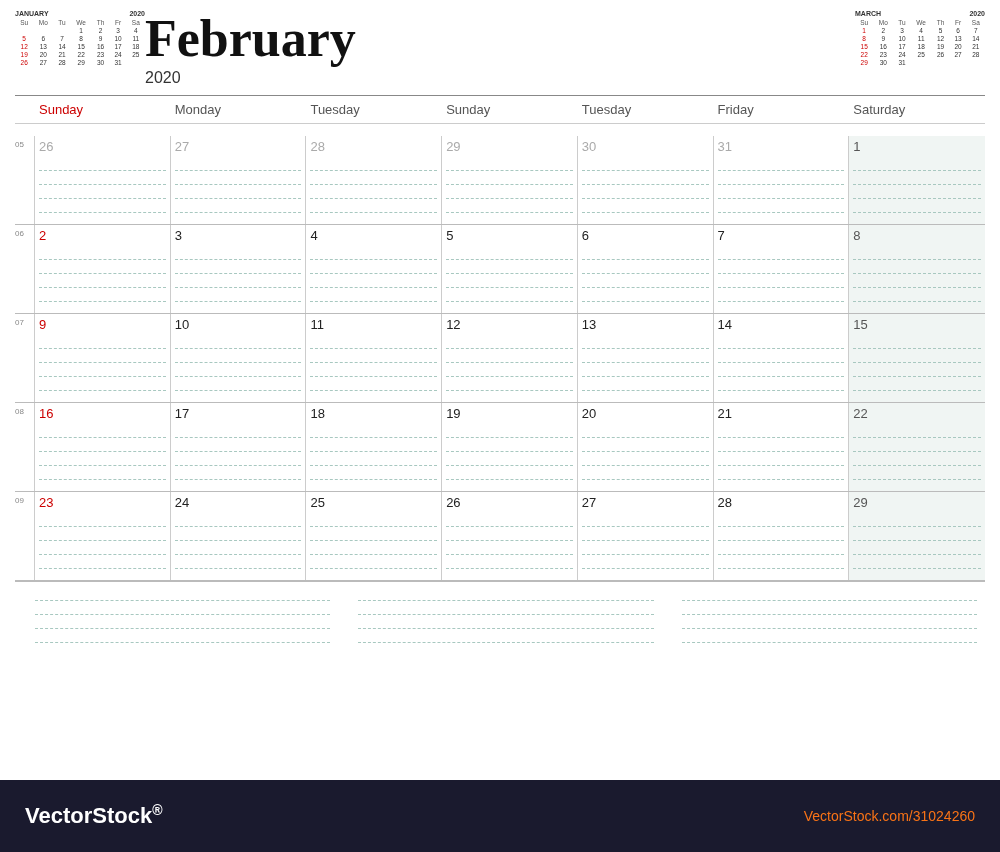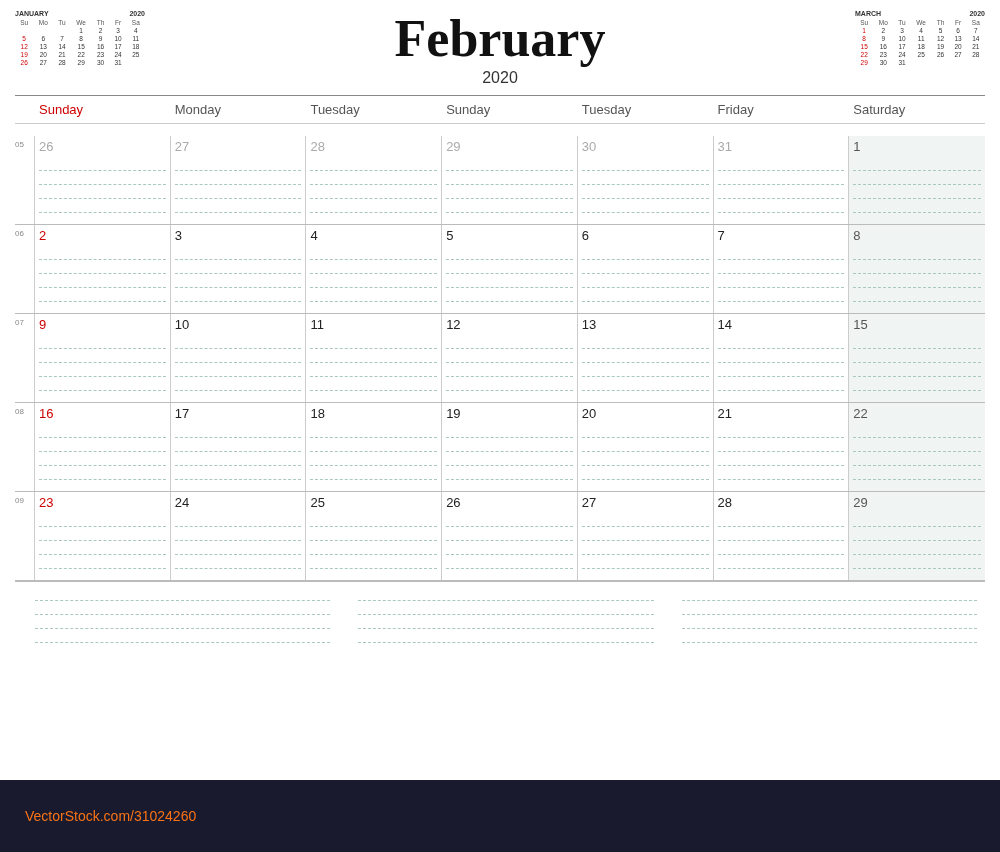--- a/index.html
+++ b/index.html
@@ -52,21 +52,20 @@
       font-size: 6.5px;
       text-align: center;
       padding: 0.5px 2px;
       color: #333;
     }
 
     .mini-cal table td.red { color: #cc0000; }
     .mini-cal table td.gray { color: #aaa; }
 
     .main-title-area {
-      text-align: center;
       flex: 1;
     }
 
     .main-title-area h1 {
       font-size: 52px;
       font-weight: bold;
       font-family: Georgia, serif;
       color: #111;
       line-height: 1.1;
     }
@@ -723,14 +722,17 @@
       <div class="notes-line"></div>
       <div class="notes-line"></div>
       <div class="notes-line"></div>
       <div class="notes-line"></div>
     </div>
   </div>
 
 </div>
 
 <div class="footer">
+  <div class="footer-left">
+    <span>VectorStock</span><span class="registered">®</span>
+  </div>
   <div class="footer-right">VectorStock.com/31024260</div>
 </div>
 
 </body></html>

